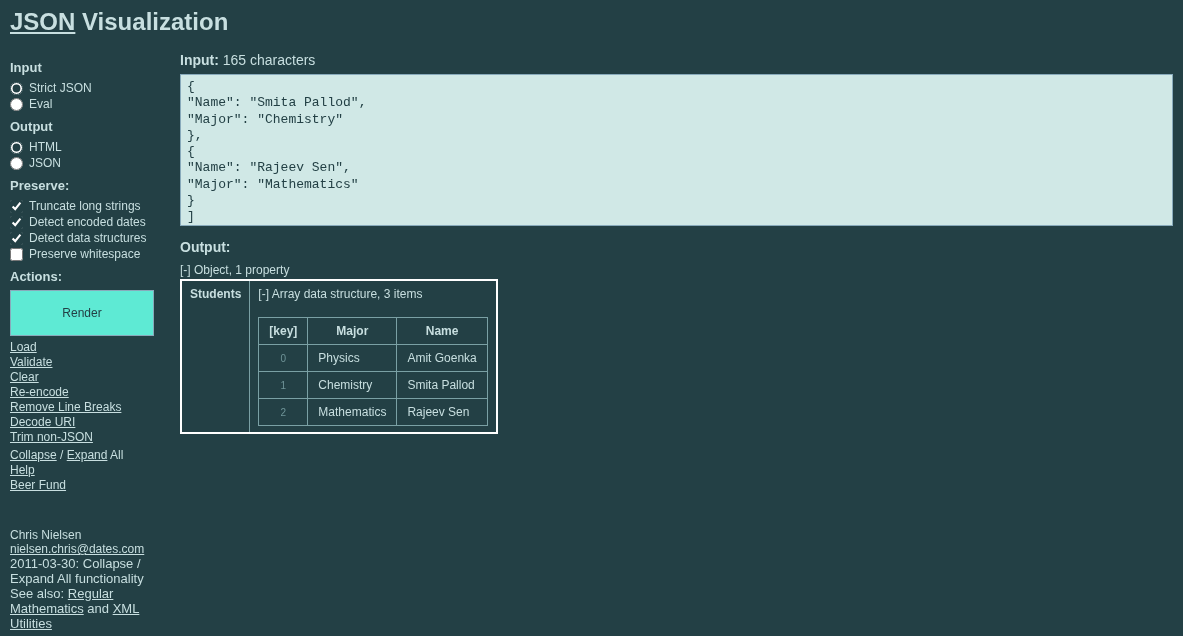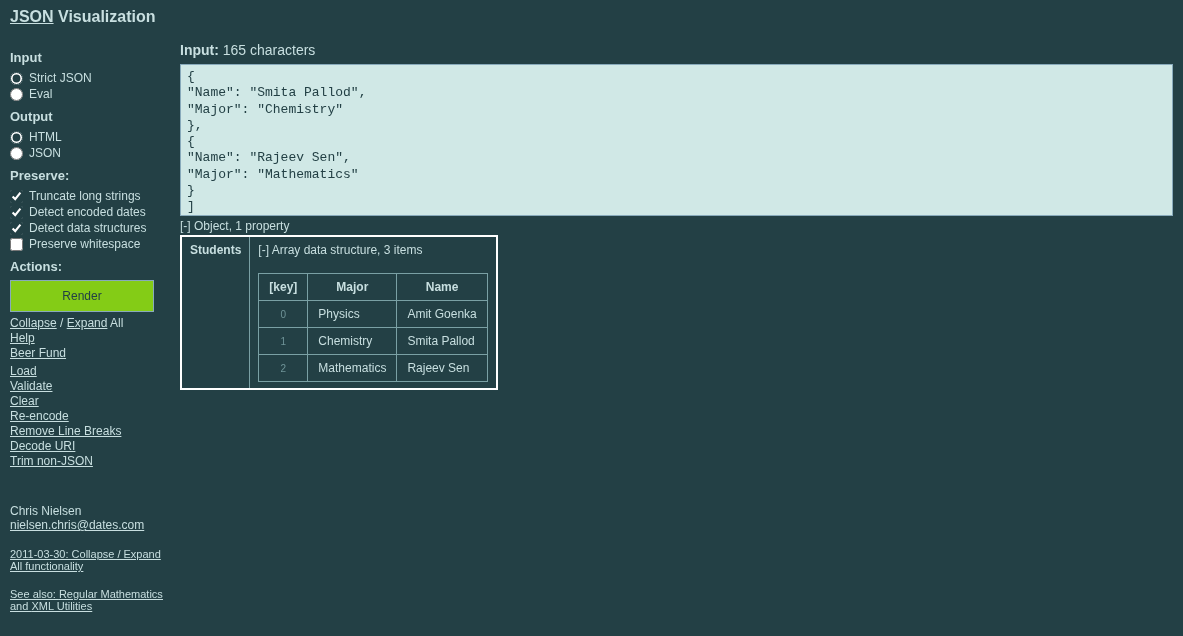--- a/index.html
+++ b/index.html
@@ -5,39 +5,39 @@
 * { box-sizing: border-box; margin: 0; padding: 0; }
 body {
   background: #234045;
   color: #c8dfe0;
   font-family: Verdana, Geneva, sans-serif;
   font-size: 13px;
   padding: 8px 10px;
   width: 1183px;
 }
 a { color: #c8dfe0; text-decoration: underline; cursor: pointer; }
-h1 { font-size: 16px; font-weight: bold; margin-bottom: 16px; }
+h1 { font-size: 24px; font-weight: bold; margin-bottom: 16px; }
 h1 a { text-decoration: underline; }
 .layout { display: flex; gap: 10px; }
 .sidebar { width: 160px; flex-shrink: 0; }
 .main { flex: 1; }
 .section-title { font-weight: bold; margin: 8px 0 6px 0; font-size: 13px; }
 .radio-row, .check-row { display: flex; align-items: flex-end; gap: 6px; margin: 2px 0; font-size: 12px; }
 .radio-row input, .check-row input { margin: 0; accent-color: #234045; }
 .actions-list { margin-top: 4px; }
 .actions-list div { font-size: 12px; margin: 1px 0; }
 .render-btn {
   display: block;
   width: 144px;
-  background: #84cc16;
+  background: #5eead4;
   color: #234045;
   border: 1px solid #8ab;
   font-size: 12px;
   text-align: center;
-  padding: 8px 0;
+  padding: 15px 0;
   margin: 2px 0 4px 0;
   cursor: pointer;
 }
 .input-header { font-size: 14px; margin-bottom: 6px; }
 .input-header b { font-weight: bold; }
 textarea {
   width: 100%;
   height: 152px;
   background: #d0e8e6;
   color: #234045;
@@ -69,21 +69,21 @@
 }
 table.inner th, table.inner td {
   border: 1px solid #7aa0a4;
   padding: 6px 10px;
   font-size: 12px;
   text-align: left;
 }
 table.inner th { font-weight: bold; text-align: center; }
 table.inner td.key-cell { text-align: center; color: #6f9498; font-size: 10px; }
 .footer { margin-top: 36px; font-size: 12px; }
-.footer .small { font-size: 11px; margin-top: 16px; text-decoration: underline; }
+.footer .small { font-size: 13px; margin-top: 0; }
 </style>
 </head>
 <body>
 
 <h1>
   <a>JSON</a><span> Visualization</span>
 </h1>
 
 <div class="layout">
   <div class="sidebar">
@@ -127,38 +127,38 @@
           <span>Detect data structures</span>
         </label>
         <label class="check-row">
           <input type="checkbox" style="">
           <span>Preserve whitespace</span>
         </label>
       </div>
 
     <div class="section-title">Actions:</div>
     <button class="render-btn">Render</button>
-    <div class="actions-list">
-      <div>
-        <a>Collapse</a>
-        <span> / </span>
-        <a>Expand</a><span> All</span>
-      </div>
-      <div><a>Help</a></div>
-      <div><a>Beer Fund</a></div>
-    </div>
     <div class="actions-list" id="actions-list">
         <div><a>Load</a></div>
         <div><a>Validate</a></div>
         <div><a>Clear</a></div>
         <div><a>Re-encode</a></div>
         <div><a>Remove Line Breaks</a></div>
         <div><a>Decode URI</a></div>
         <div><a>Trim non-JSON</a></div>
       </div>
+    <div class="actions-list">
+      <div>
+        <a>Collapse</a>
+        <span> / </span>
+        <a>Expand</a><span> All</span>
+      </div>
+      <div><a>Help</a></div>
+      <div><a>Beer Fund</a></div>
+    </div>
 
     <div class="footer">
       <div>Chris Nielsen</div>
       <div><a>nielsen.chris@dates.com</a></div>
       <div class="small">2011-03-30: Collapse / Expand All functionality</div>
       <div class="small">
         <span>See also: </span><a>Regular Mathematics</a><span> and </span><a>XML Utilities</a>
       </div>
     </div>
   </div>
@@ -171,20 +171,21 @@
 "Name": "Smita Pallod",
 "Major": "Chemistry"
 },
 {
 "Name": "Rajeev Sen",
 "Major": "Mathematics"
 }
 ]
 }</textarea>
 
+    <div class="output-header">Output:</div>
 
     <div class="tree-label">
       <span class="toggle">[-] Object, 1 property</span>
     </div>
 
     <table class="outer">
       <tbody>
         <tr>
           <td class="prop-name">Students</td>
           <td>

